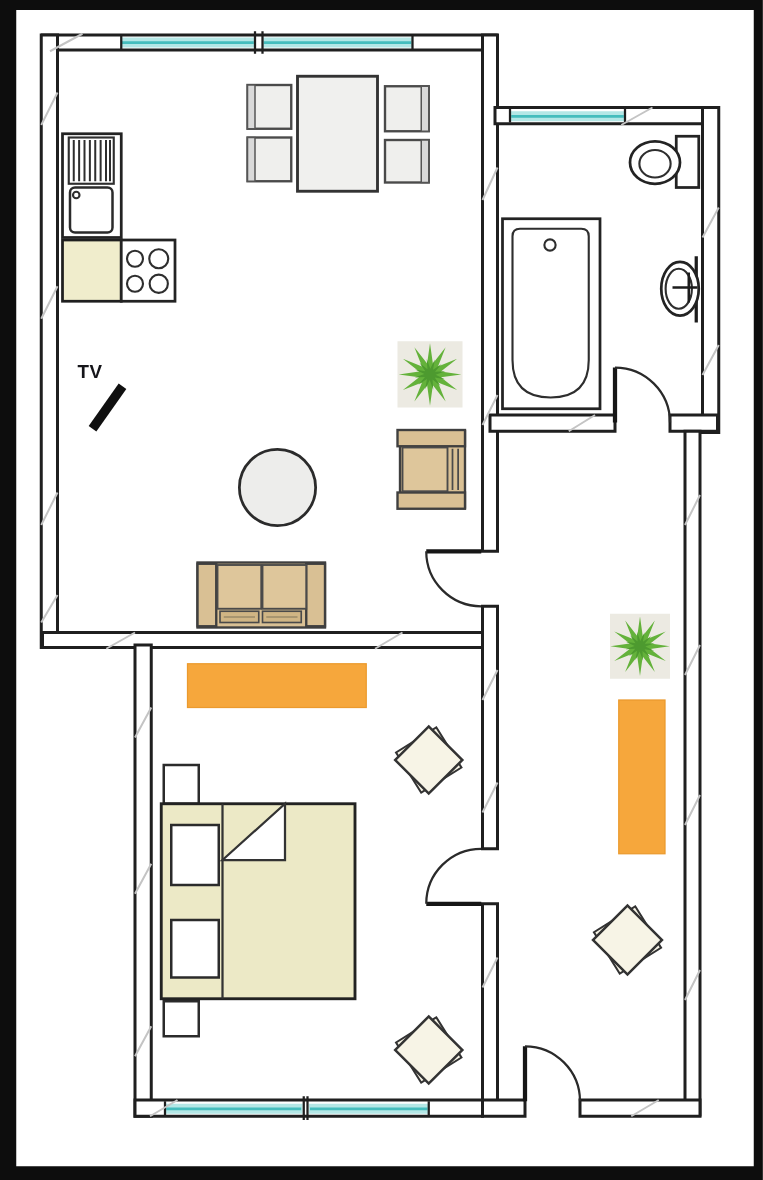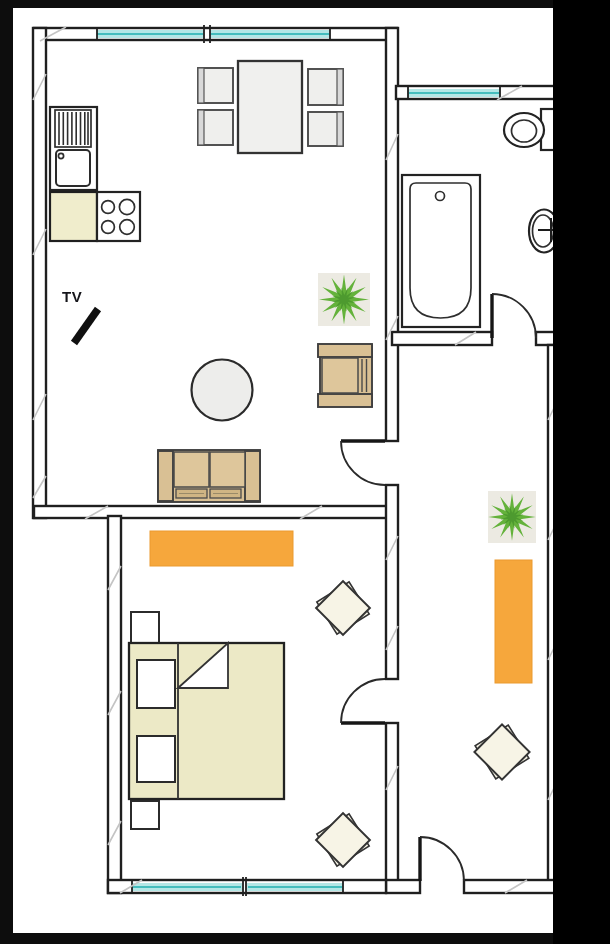--- a/index.html
+++ b/index.html
@@ -1,16 +1,16 @@
 <!DOCTYPE html>
 <html style="--frame-black: #0d0d0d; --floor-white: #ffffff; --wall-line: #1f1f1f; --window-glass: #b4e7e6; --window-line: #45bdbd; --rug-orange: #f6a73c; --sofa-tan: #d9c094; --cushion-tan: #dec69b; --cushion-dark-tan: #d0b584; --bed-beige: #ece9c6; --counter-beige: #f0edcc; --plant-green: #64b23b; --plant-green-dark: #4d9a2f; --table-gray: #ededeb; --pouf-cream: #f7f4e6; --hatch-gray: #c4c4c4;"><head>
 <meta charset="utf-8">
 <style>
   html,body{margin:0;padding:0;background:#000;}
-  .stage{position:relative;width:553px;height:944px;background:var(--frame-black,#0d0d0d);overflow:hidden;
+  .stage{position:relative;width:610px;height:944px;background:var(--frame-black,#0d0d0d);overflow:hidden;
          font-family:"Liberation Sans",sans-serif;}
   svg{display:block}
   .floor{fill:var(--floor-white,#fff);}
   .wall{fill:var(--floor-white,#fff);stroke:var(--wall-line,#1f1f1f);stroke-width:2.4;}
   .glass{fill:var(--window-glass,#b4e7e6);stroke:none;}
   .glassline{stroke:var(--window-line,#45bdbd);stroke-width:2.2;fill:none;}
   .tick{stroke:var(--wall-line,#1f1f1f);stroke-width:1.8;fill:none;}
   .hatch{stroke:var(--hatch-gray,#c4c4c4);stroke-width:1.6;fill:none;}
   .door{fill:none;stroke:#2a2a2a;stroke-width:1.8;}
   .doorpanel{stroke:#161616;stroke-width:3.4;fill:none;}

